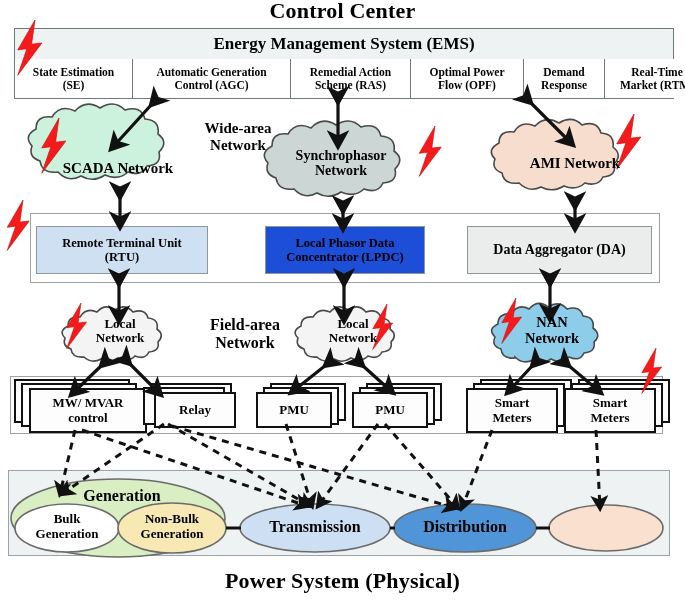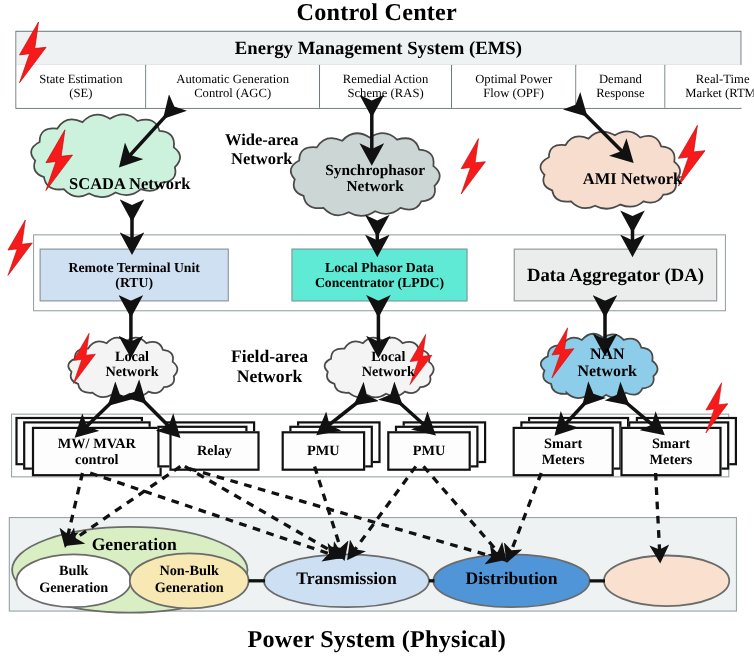--- a/index.html
+++ b/index.html
@@ -13,21 +13,21 @@
 
   .panel{border:1.5px solid #9aa3a6;background:#eef2f2;}
   .panel-white{border:1.5px solid #9aa3a6;background:#ffffff;}
 
   .emsbar{background:#eef2f2;border-bottom:1.5px solid #6f7a7d;
           display:flex;align-items:center;justify-content:center;
           font-weight:bold;}
   .emsrow{display:flex;height:100%;}
   .emscell{flex:0 0 auto;border-right:1.5px solid #6f7a7d;background:#ffffff;
            display:flex;align-items:center;justify-content:center;text-align:center;
-           font-weight:normal;line-height:1.12;padding:0 1px;}
+           font-weight:bold;line-height:1.12;padding:0 1px;}
   .emscell:last-child{border-right:none;}
 
   .nodebox{border:1.5px solid #8d9698;display:flex;align-items:center;
            justify-content:center;text-align:center;font-weight:bold;line-height:1.15;}
 
   .devstack{position:absolute;}
   .devlayer{position:absolute;border:2px solid #111;background:#fdfdfd;}
   .devtop{position:absolute;border:2.4px solid #111;background:#fdfdfd;
           display:flex;align-items:center;justify-content:center;text-align:center;
           font-weight:bold;line-height:1.12;}
@@ -99,28 +99,28 @@
 
   <div class="abs panel-white" style="left:30px;top:213px;width:630px;height:70px;border:1.5px solid #9aa3a6;"></div>
 
   <div class="abs nodebox" style="left:36px;top:226px;width:172px;height:48px;background:#cfe0f2;font-size:12.5px;">
     <div>
       <div>Remote Terminal Unit</div>
       <div>(RTU)</div>
     </div>
   </div>
 
-  <div class="abs nodebox" style="left:265px;top:226px;width:160px;height:48px;background:#5eead4;font-size:12.5px;">
+  <div class="abs nodebox" style="left:265px;top:226px;width:160px;height:48px;background:#1d4ed8;font-size:12.5px;">
     <div>
       <div>Local Phasor Data</div>
       <div>Concentrator (LPDC)</div>
     </div>
   </div>
 
-  <div class="abs nodebox" style="left:467px;top:226px;width:185px;height:48px;background:#ebeded;font-size:17px;">
+  <div class="abs nodebox" style="left:467px;top:226px;width:185px;height:48px;background:#ebeded;font-size:14px;">
     <div>
       <div>Data Aggregator (DA)</div>
       <div></div>
     </div>
   </div>
 
   <div class="abs panel-white" style="left:10px;top:376px;width:653px;height:58px;border:1.5px solid #9aa3a6;"></div>
 
   <div class="devstack" style="left:14px;top:379px;">
     <div class="devlayer" style="left:0;top:0;width:112px;height:40px;"></div>

